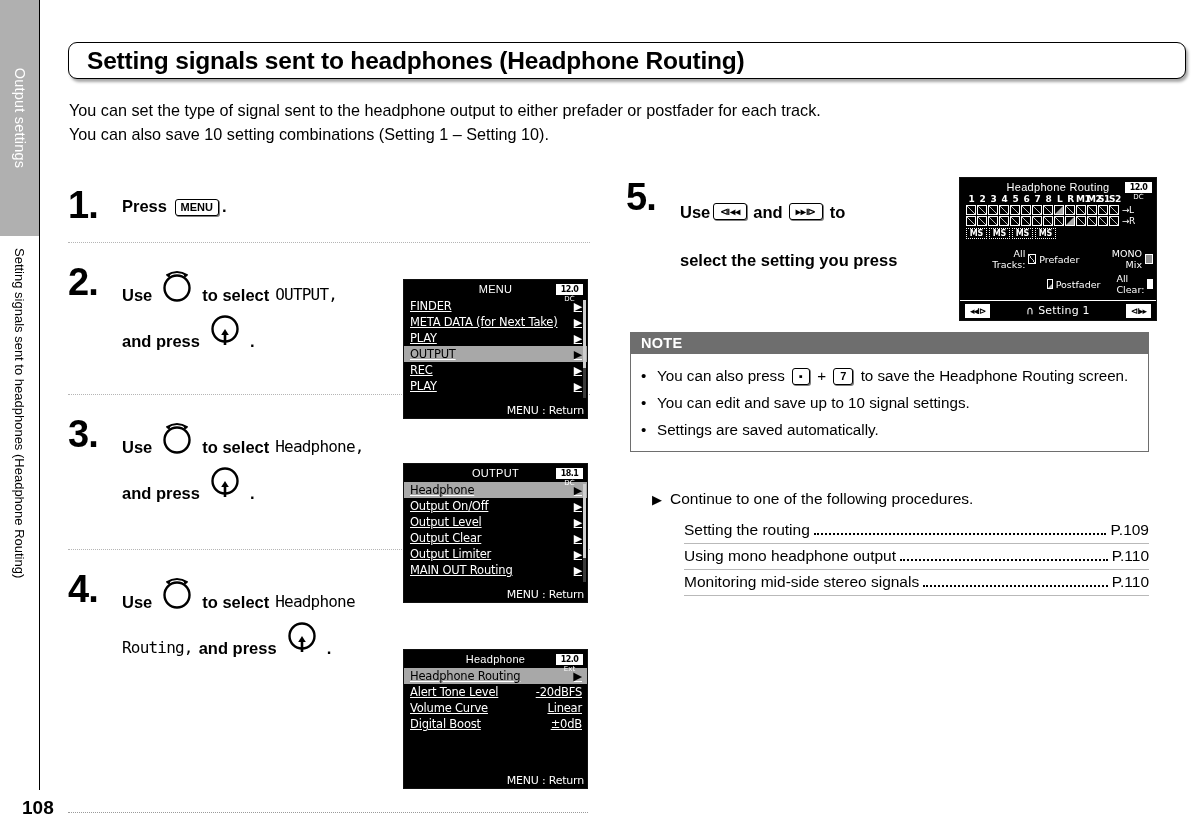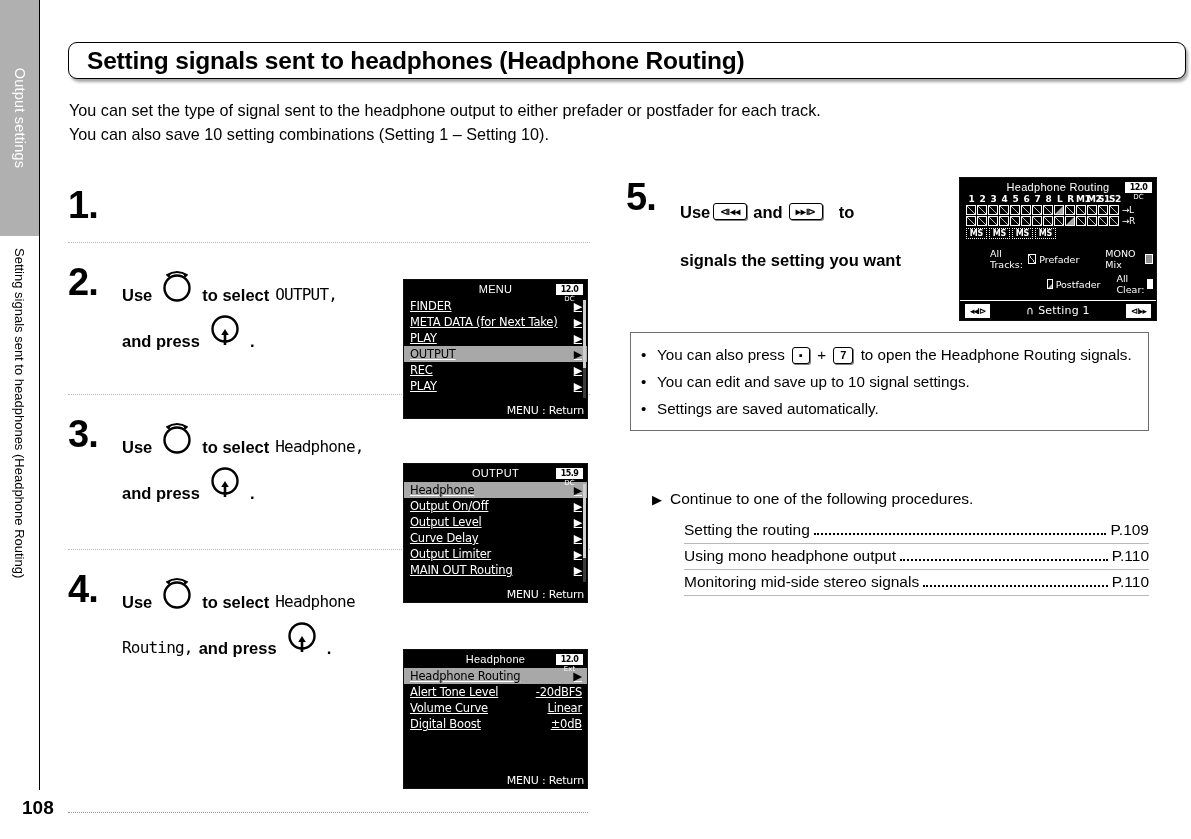--- a/index.html
+++ b/index.html
@@ -255,20 +255,24 @@
 
 <div id="intro">
   <div>You can set the type of signal sent to the headphone output to either prefader or postfader for each track.</div>
   <div>You can also save 10 setting combinations (Setting 1 – Setting 10).</div>
 </div>
 
 <div id="col-left">
 
   <div class="step" style="height:54px;">
     <div class="step-num">1.</div>
+    <div class="step-body" style="padding-top:12px;">
+      <span>Press</span>
+      <span class="keycap wide">MENU</span><span>.</span>
+    </div>
   </div>
 
   <div class="dotted-sep" style="margin-top:2px;"></div>
 
   <div class="step" style="height:125px;padding-top:14px;">
     <div class="step-num" style="top:20px;">2.</div>
     <div class="step-body">
       <div class="step-line">
         <span>Use</span>
         <span class="dial">
@@ -396,38 +400,38 @@
   </div>
   <div class="scrollbar" style="height:98px;">
     <div class="thumb" style="top:0;height:68px;"></div>
   </div>
   <div class="scr-footer">MENU : Return</div>
 </div>
 
 <div class="screen" style="left:403px;top:463px;width:183px;height:138px;">
   <div class="scr-title">OUTPUT</div>
   <div class="scr-batt">
-    <div class="batt-box">15.9</div>
+    <div class="batt-box">18.1</div>
     <div class="batt-dc">DC</div>
   </div>
   <div class="menu-list">
     <div class="menu-row sel">
       <span>Headphone</span>
       <span class="arr">▶</span>
     </div>
     <div class="menu-row">
       <span>Output On/Off</span>
       <span class="arr">▶</span>
     </div>
     <div class="menu-row">
       <span>Output Level</span>
       <span class="arr">▶</span>
     </div>
     <div class="menu-row">
-      <span>Curve Delay</span>
+      <span>Output Clear</span>
       <span class="arr">▶</span>
     </div>
     <div class="menu-row">
       <span>Output Limiter</span>
       <span class="arr">▶</span>
     </div>
     <div class="menu-row">
       <span>MAIN OUT Routing</span>
       <span class="arr">▶</span>
     </div>
@@ -467,24 +471,24 @@
 
 <div id="col-right">
   <div class="step">
     <div class="step-num" style="top:6px;">5.</div>
     <div class="step-body">
       <div class="step-line" style="height:48px;">
         <span>Use</span>
         <span class="keycap sq" style="font-size:10px;">⧏◂◂</span>
         <span style="margin:0 3px;">and</span>
         <span class="keycap sq" style="font-size:10px;">▸▸⧐</span>
-        <span style="margin-left:13px;">to</span>
+        <span style="margin-left:4px;">to</span>
       </div>
       <div class="step-line" style="height:48px;">
-        <span>signals the setting you want</span>
+        <span>select the setting you press</span>
       </div>
     </div>
   </div>
 </div>
 
 <div class="screen" style="left:959px;top:177px;width:196px;height:142px;">
   <div class="scr-title">Headphone Routing</div>
   <div class="scr-batt">
     <div class="batt-box">12.0</div>
     <div class="batt-dc">DC</div>
@@ -544,21 +548,21 @@
   </div>
 
   <div class="hr-ms-row">
     <div class="hr-ms">MS</div>
     <div class="hr-ms">MS</div>
     <div class="hr-ms">MS</div>
     <div class="hr-ms">MS</div>
   </div>
 
   <div class="hr-opts">
-    <div class="hr-opt-line" style="padding-left:22px;">
+    <div class="hr-opt-line" style="padding-left:22px;text-align:right;">
       <span>All Tracks:</span>
       <span class="hr-chk pre"></span>
       <span>Prefader</span>
       <span style="margin-left:26px;">MONO Mix</span>
       <span class="hr-chk gray"></span>
     </div>
     <div class="hr-opt-line" style="padding-left:76px;">
       <span class="hr-chk post"></span>
       <span>Postfader</span>
       <span style="margin-left:16px;">All Clear:</span>
@@ -570,29 +574,30 @@
     <span class="hr-nav">◂◂⧐</span>
     <span class="hr-setting">
       <span>∩</span>
       <span>Setting 1</span>
     </span>
     <span class="hr-nav">⧏▸▸</span>
   </div>
 </div>
 
 <div id="note-box">
+  <div id="note-head">NOTE</div>
   <div id="note-body">
     <div class="note-item">
       <span class="note-bullet">•</span>
       <span class="note-text">
         <span>You can also press</span>
         <span class="keycap sq">▪</span>
         <span>+</span>
         <span class="keycap sq">7</span>
-        <span>to open the Headphone Routing signals.</span>
+        <span>to save the Headphone Routing screen.</span>
       </span>
     </div>
     <div class="note-item">
       <span class="note-bullet">•</span>
       <span class="note-text nj">You can edit and save up to 10 signal settings.</span>
     </div>
     <div class="note-item">
       <span class="note-bullet">•</span>
       <span class="note-text nj">Settings are saved automatically.</span>
     </div>

